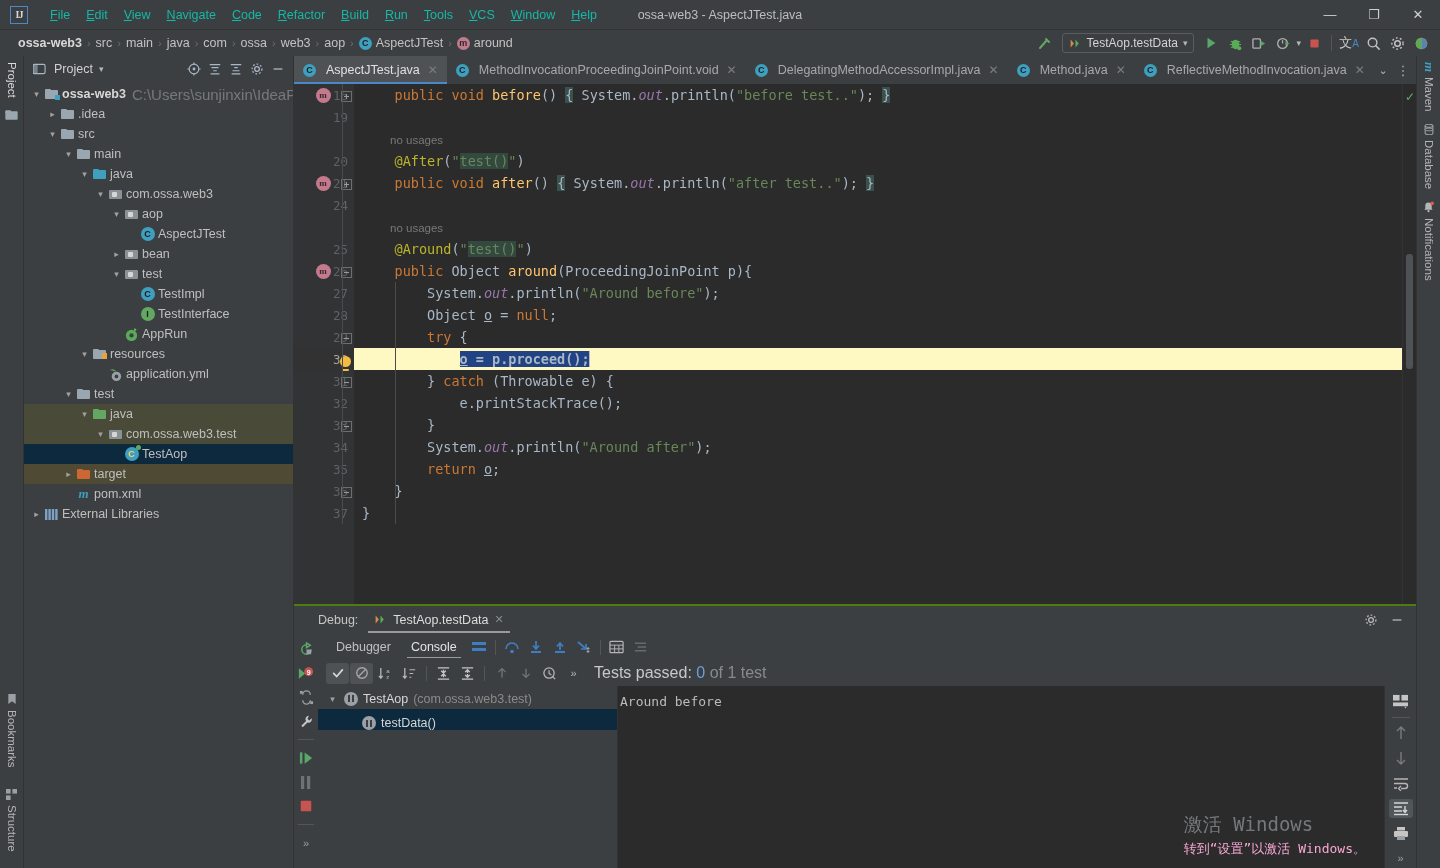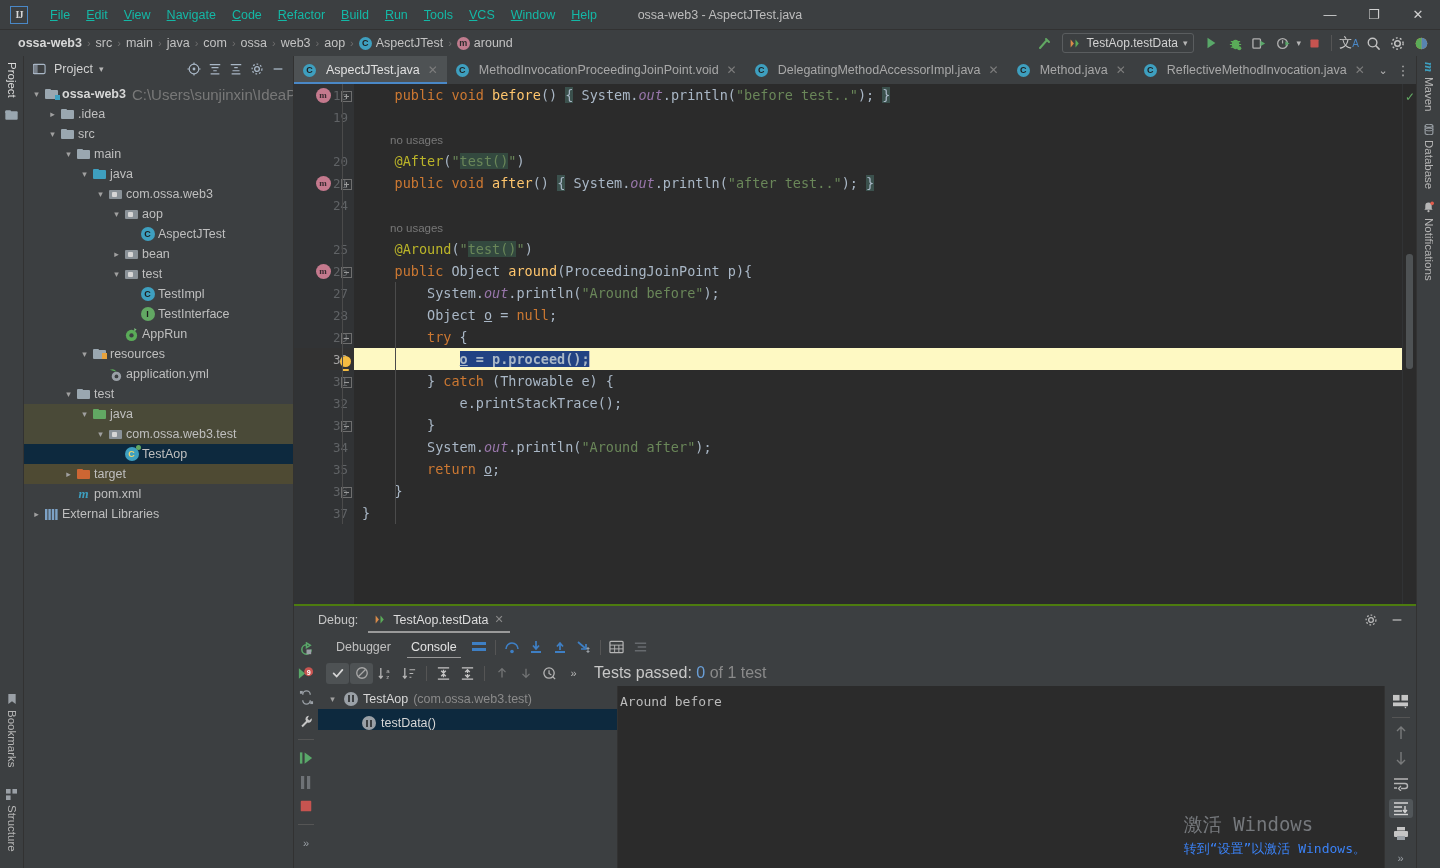--- a/index.html
+++ b/index.html
@@ -201,21 +201,21 @@
   .pausebadge:after{content:'';position:absolute;width:2px;height:7px;background:#3c3f41;right:4px;}
   #console-out { flex:1; background:#2b2b2b; padding:8px 2px; font-family:"DejaVu Sans Mono",monospace;
                  font-size:13px; color:#bbbbbb; position:relative; min-width:0; }
   #dbg-right-strip { width:32px; background:#3c3f41; flex:none; display:flex; flex-direction:column;
                      align-items:center; padding-top:6px; gap:6px; border-left:1px solid #323232; }
   .rico { width:24px;height:22px;display:flex;align-items:center;justify-content:center;color:#9aa0a6; }
   .rico.on { background:#515659; border-radius:3px; }
 
   #watermark { position:absolute; right:18px; bottom:10px; text-align:left; color:#6f7276; pointer-events:none; }
   #watermark .w1 { font-size:19px; color:#75787c; }
-  #watermark .w2 { font-size:13px; color:#3b82f6; margin-top:2px; }
+  #watermark .w2 { font-size:13px; color:#f9a8d4; margin-top:2px; }
 
   svg { display:block; }
 </style>
 </head>
 <body>
 
 <div id="titlebar">
   <div id="ij-logo">IJ</div>
   <div id="menu-list">
       <div class="menu-item"><u>F</u>ile</div>

